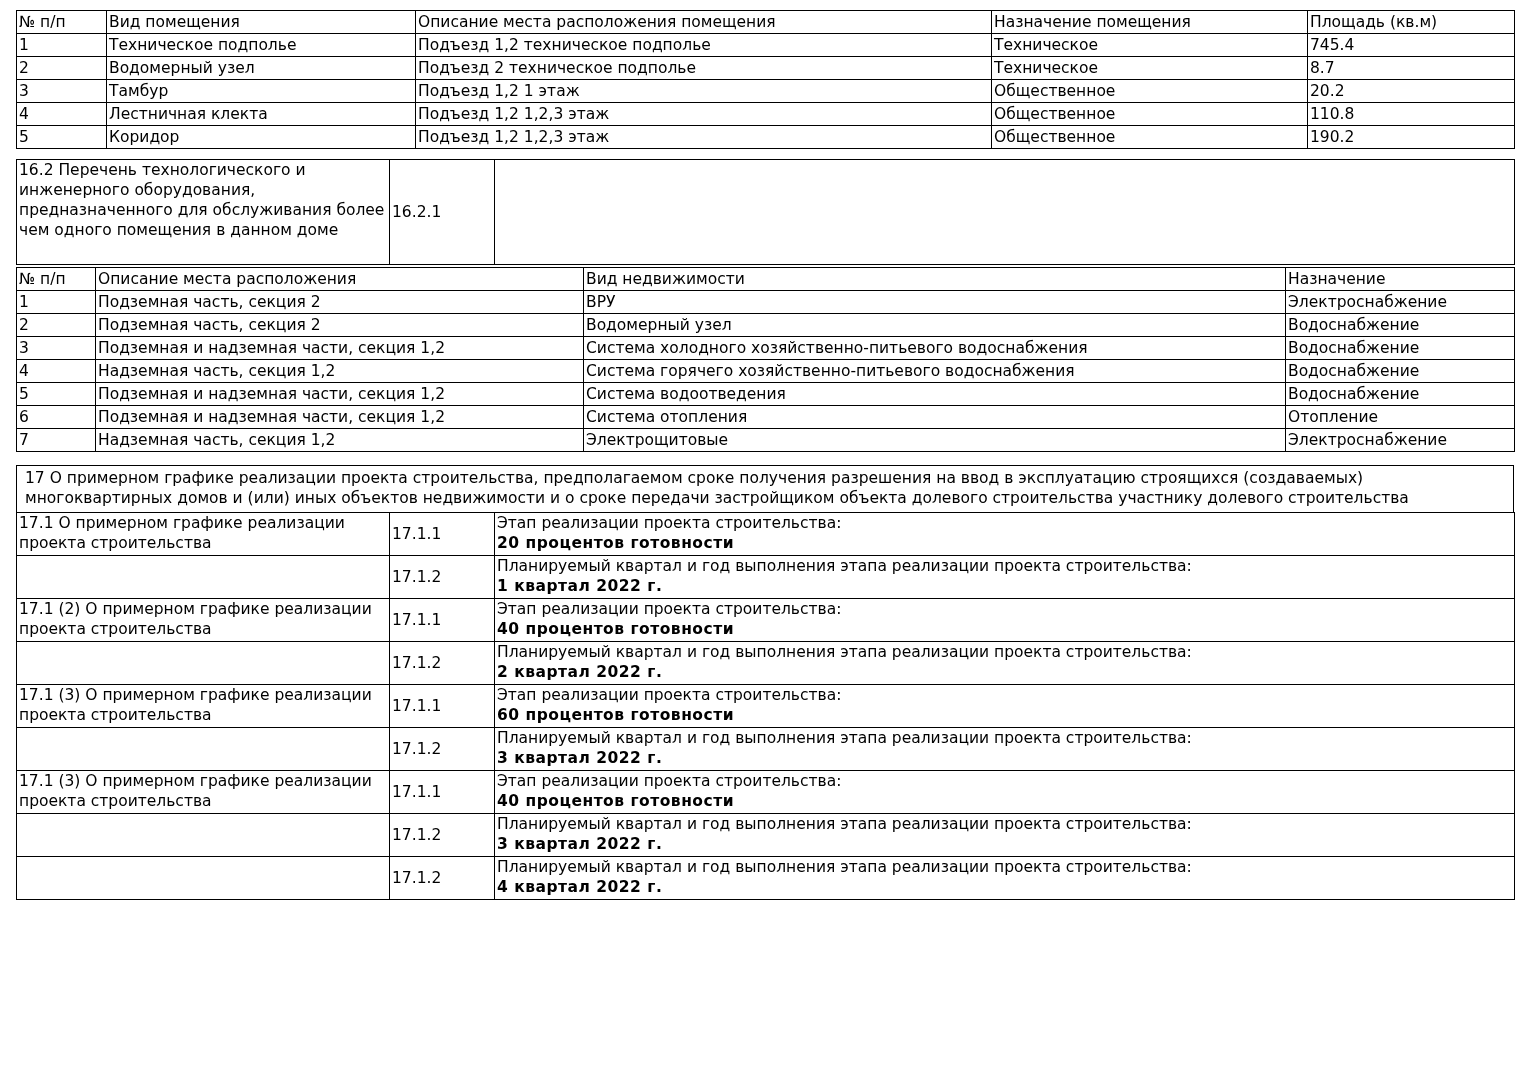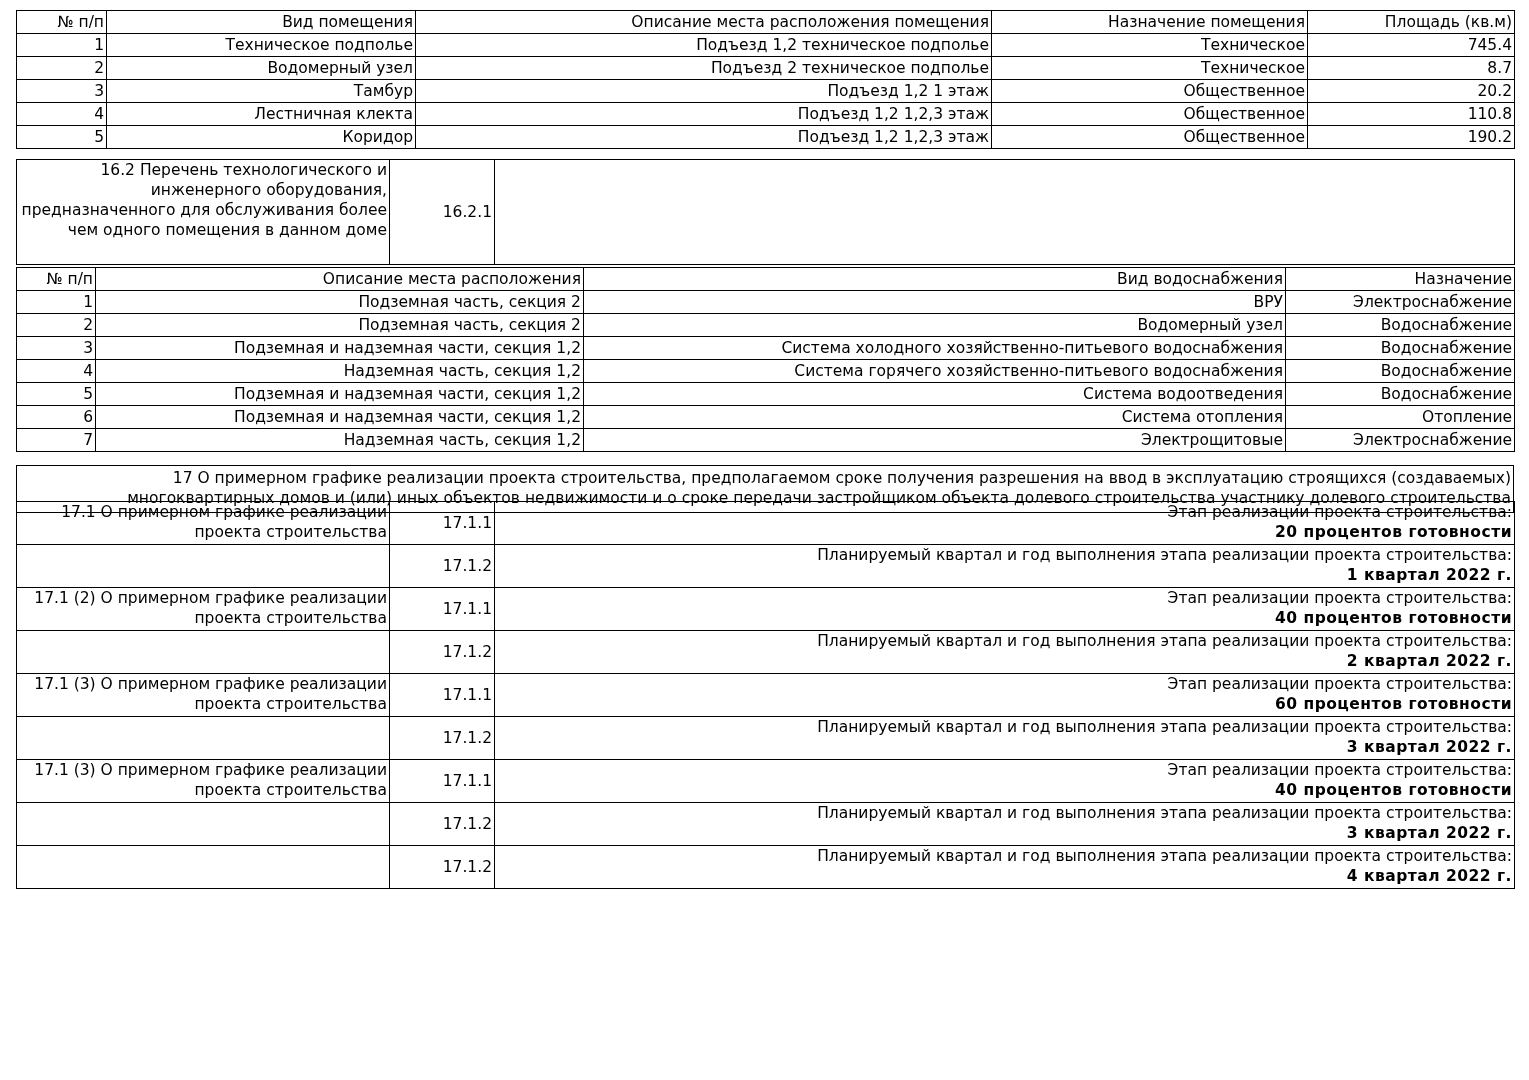--- a/index.html
+++ b/index.html
@@ -1,20 +1,20 @@
 <!DOCTYPE html>
 <html><head>
 <meta charset="utf-8">
 <style>
   html, body { margin: 0; padding: 0; background: #ffffff; }
   body {
     width: 1529px; height: 1080px; position: relative; overflow: hidden;
     font-family: "DejaVu Sans", sans-serif; font-size: 15.5px; color: #000;
   }
-  table { border-collapse: collapse; position: absolute; left: 16px; width: 1498px; table-layout: fixed; text-align: right; }
+  table { border-collapse: collapse; position: absolute; left: 16px; width: 1498px; table-layout: fixed; }
   td { border: 1.5px solid #000; padding: 0 2px; vertical-align: top; line-height: 20px; white-space: nowrap; overflow: hidden; }
   td.wrap { white-space: normal; }
   td.mid { vertical-align: middle; }
   .t1 td { height: 22px; line-height: 22px; }
   .t3 td { height: 22px; line-height: 22px; }
   b { font-weight: bold; letter-spacing: 0.5px; }
 </style>
 </head>
 <body>
 
@@ -91,21 +91,21 @@
   <colgroup>
       <col style="width:79px">
       <col style="width:488px">
       <col style="width:702px">
       <col style="width:229px">
     </colgroup>
   <tbody>
       <tr>
     <td>№ п/п</td>
     <td>Описание места расположения</td>
-    <td>Вид водоснабжения</td>
+    <td>Вид недвижимости</td>
     <td>Назначение</td>
   </tr>
   <tr>
     <td>1</td>
     <td>Подземная часть, секция 2</td>
     <td>ВРУ</td>
     <td>Электроснабжение</td>
   </tr>
   <tr>
     <td>2</td>
@@ -147,21 +147,21 @@
   </table>
 
 <table style="top:465px;">
   <tbody>
       <tr>
     <td class="wrap" style="height:44px; padding-top:2px;padding-left:8px;">17 О примерном графике реализации проекта строительства, предполагаемом сроке получения разрешения на ввод в эксплуатацию строящихся (создаваемых) многоквартирных домов и (или) иных объектов недвижимости и о сроке передачи застройщиком объекта долевого строительства участнику долевого строительства</td>
   </tr>
 </tbody>
   </table>
 
-<table style="top:501px;">
+<table style="top:512px;">
   <colgroup>
       <col style="width:373px">
       <col style="width:105px">
       <col style="width:1020px">
     </colgroup>
   <tbody id="schedule-body">
       <tr>
         <td class="wrap" style="height:42px">17.1 О примерном графике реализации проекта строительства</td>
         <td class="mid">17.1.1</td>
         <td><div>Этап реализации проекта строительства:</div><b>20 процентов готовности</b></td>

